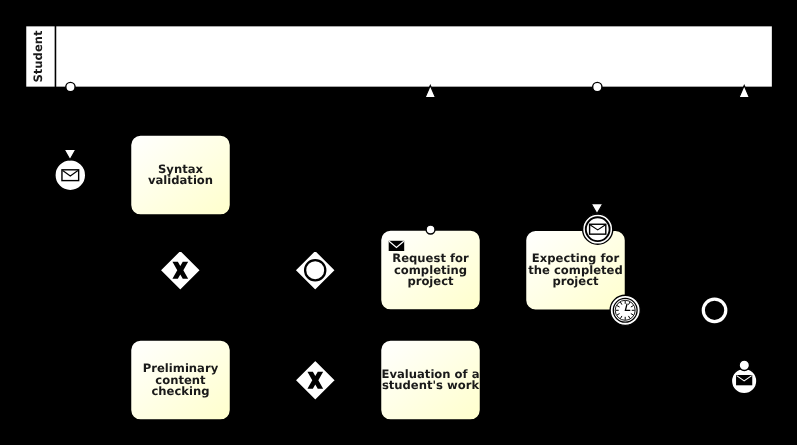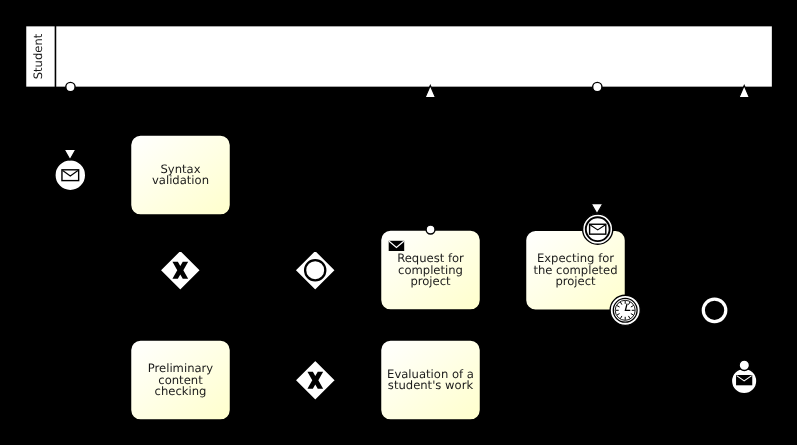--- a/index.html
+++ b/index.html
@@ -1,18 +1,18 @@
 <!DOCTYPE html>
 <html><head>
 <meta charset="utf-8">
 <style>
   html,body{margin:0;padding:0;background:#000;}
   body{width:797px;height:445px;overflow:hidden;
        font-family:"DejaVu Sans",sans-serif;}
-  #stage{position:relative;width:649px;height:445px;background:#000;}
+  #stage{position:relative;width:649px;height:445px;background:#000;font-weight:bold;}
   svg#d{display:block;position:absolute;left:0;top:0;}
   .tasktext{font-family:"DejaVu Sans",sans-serif;font-size:11.6px;fill:#1a1a1a;}
   .pooltext{font-family:"DejaVu Sans",sans-serif;font-size:11.6px;fill:#1a1a1a;}
   svg text{-webkit-font-smoothing:antialiased;-moz-osx-font-smoothing:grayscale;
            text-rendering:geometricPrecision;}
   svg text{filter:opacity(1);}
 </style>
 </head>
 <body>
 

